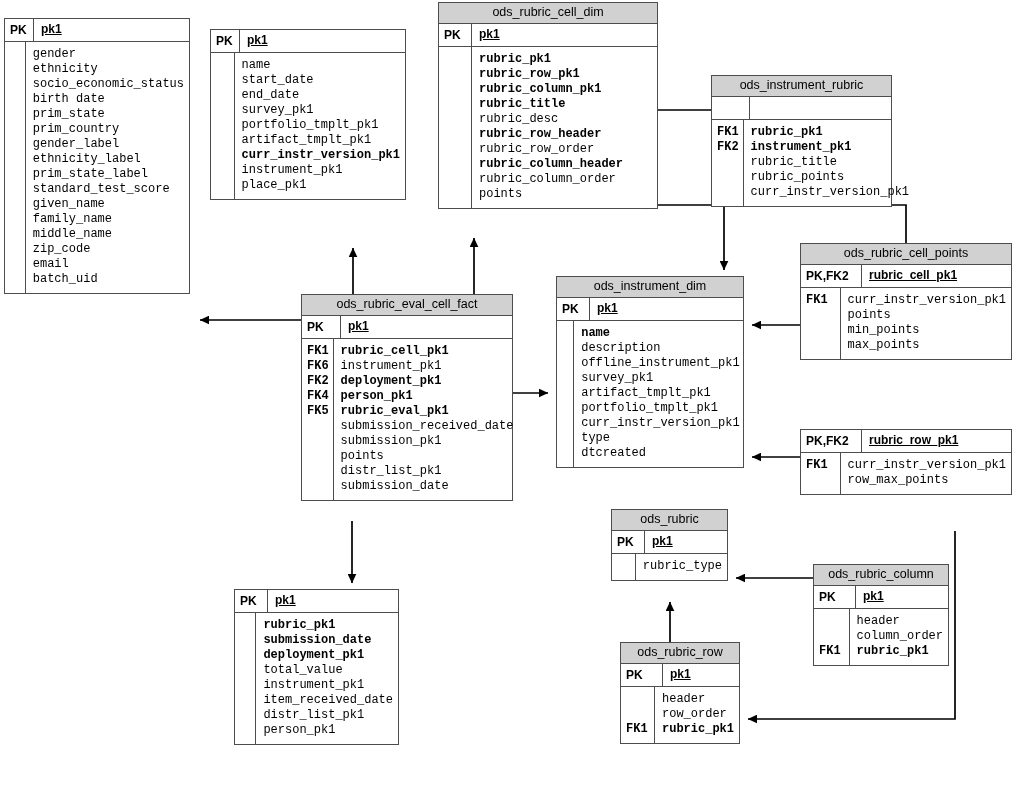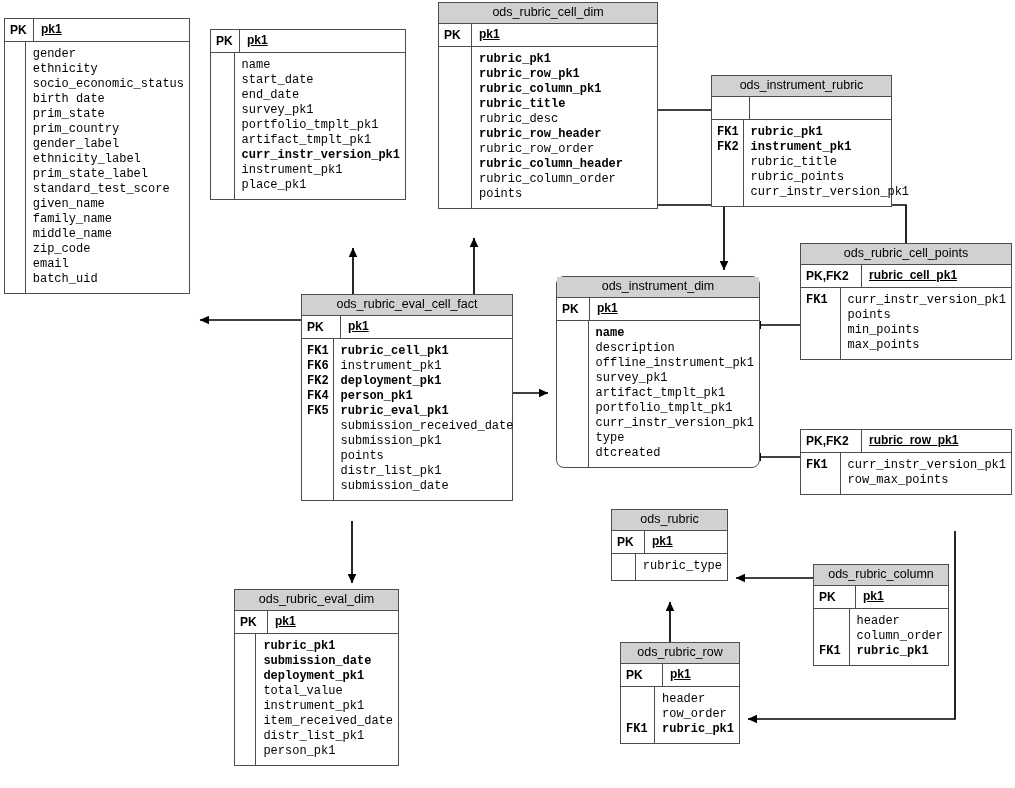--- a/index.html
+++ b/index.html
@@ -280,21 +280,21 @@
             <div class="fld b">person_pk1</div>
             <div class="fld b">rubric_eval_pk1</div>
             <div class="fld">submission_received_date</div>
             <div class="fld">submission_pk1</div>
             <div class="fld">points</div>
             <div class="fld">distr_list_pk1</div>
             <div class="fld">submission_date</div>
           </div>
         </div>
       </div>
-      <div class="entity" style="left: 556px; top: 276px; width: 204px; border-radius: 8px;">
+      <div class="entity" style="left: 556px; top: 276px; width: 188px;">
         <div class="ent-title">ods_instrument_dim</div>
         <div class="ent-section sec-key">
           <div class="keycol" style="width: 33px;">
             <span class="kk">PK</span>
           </div>
           <div class="attrcol">
             <div class="fld u">pk1</div>
           </div>
         </div>
         <div class="ent-section sec-attrs">
@@ -325,21 +325,20 @@
           <div class="keycol" style="width: 61px; justify-content: flex-start;">
             <div class="kk">FK1</div>
           </div>
           <div class="attrcol">
             <div class="fld">curr_instr_version_pk1</div>
             <div class="fld">row_max_points</div>
           </div>
         </div>
       </div>
       <div class="entity" style="left: 234px; top: 589px; width: 165px;">
-        <div class="ent-title">ods_rubric_eval_dim</div>
         <div class="ent-section sec-key">
           <div class="keycol" style="width: 33px;">
             <span class="kk">PK</span>
           </div>
           <div class="attrcol">
             <div class="fld u">pk1</div>
           </div>
         </div>
         <div class="ent-section sec-attrs">
           <div class="keycol" style="width: 33px; justify-content: flex-start;">&nbsp;</div>

